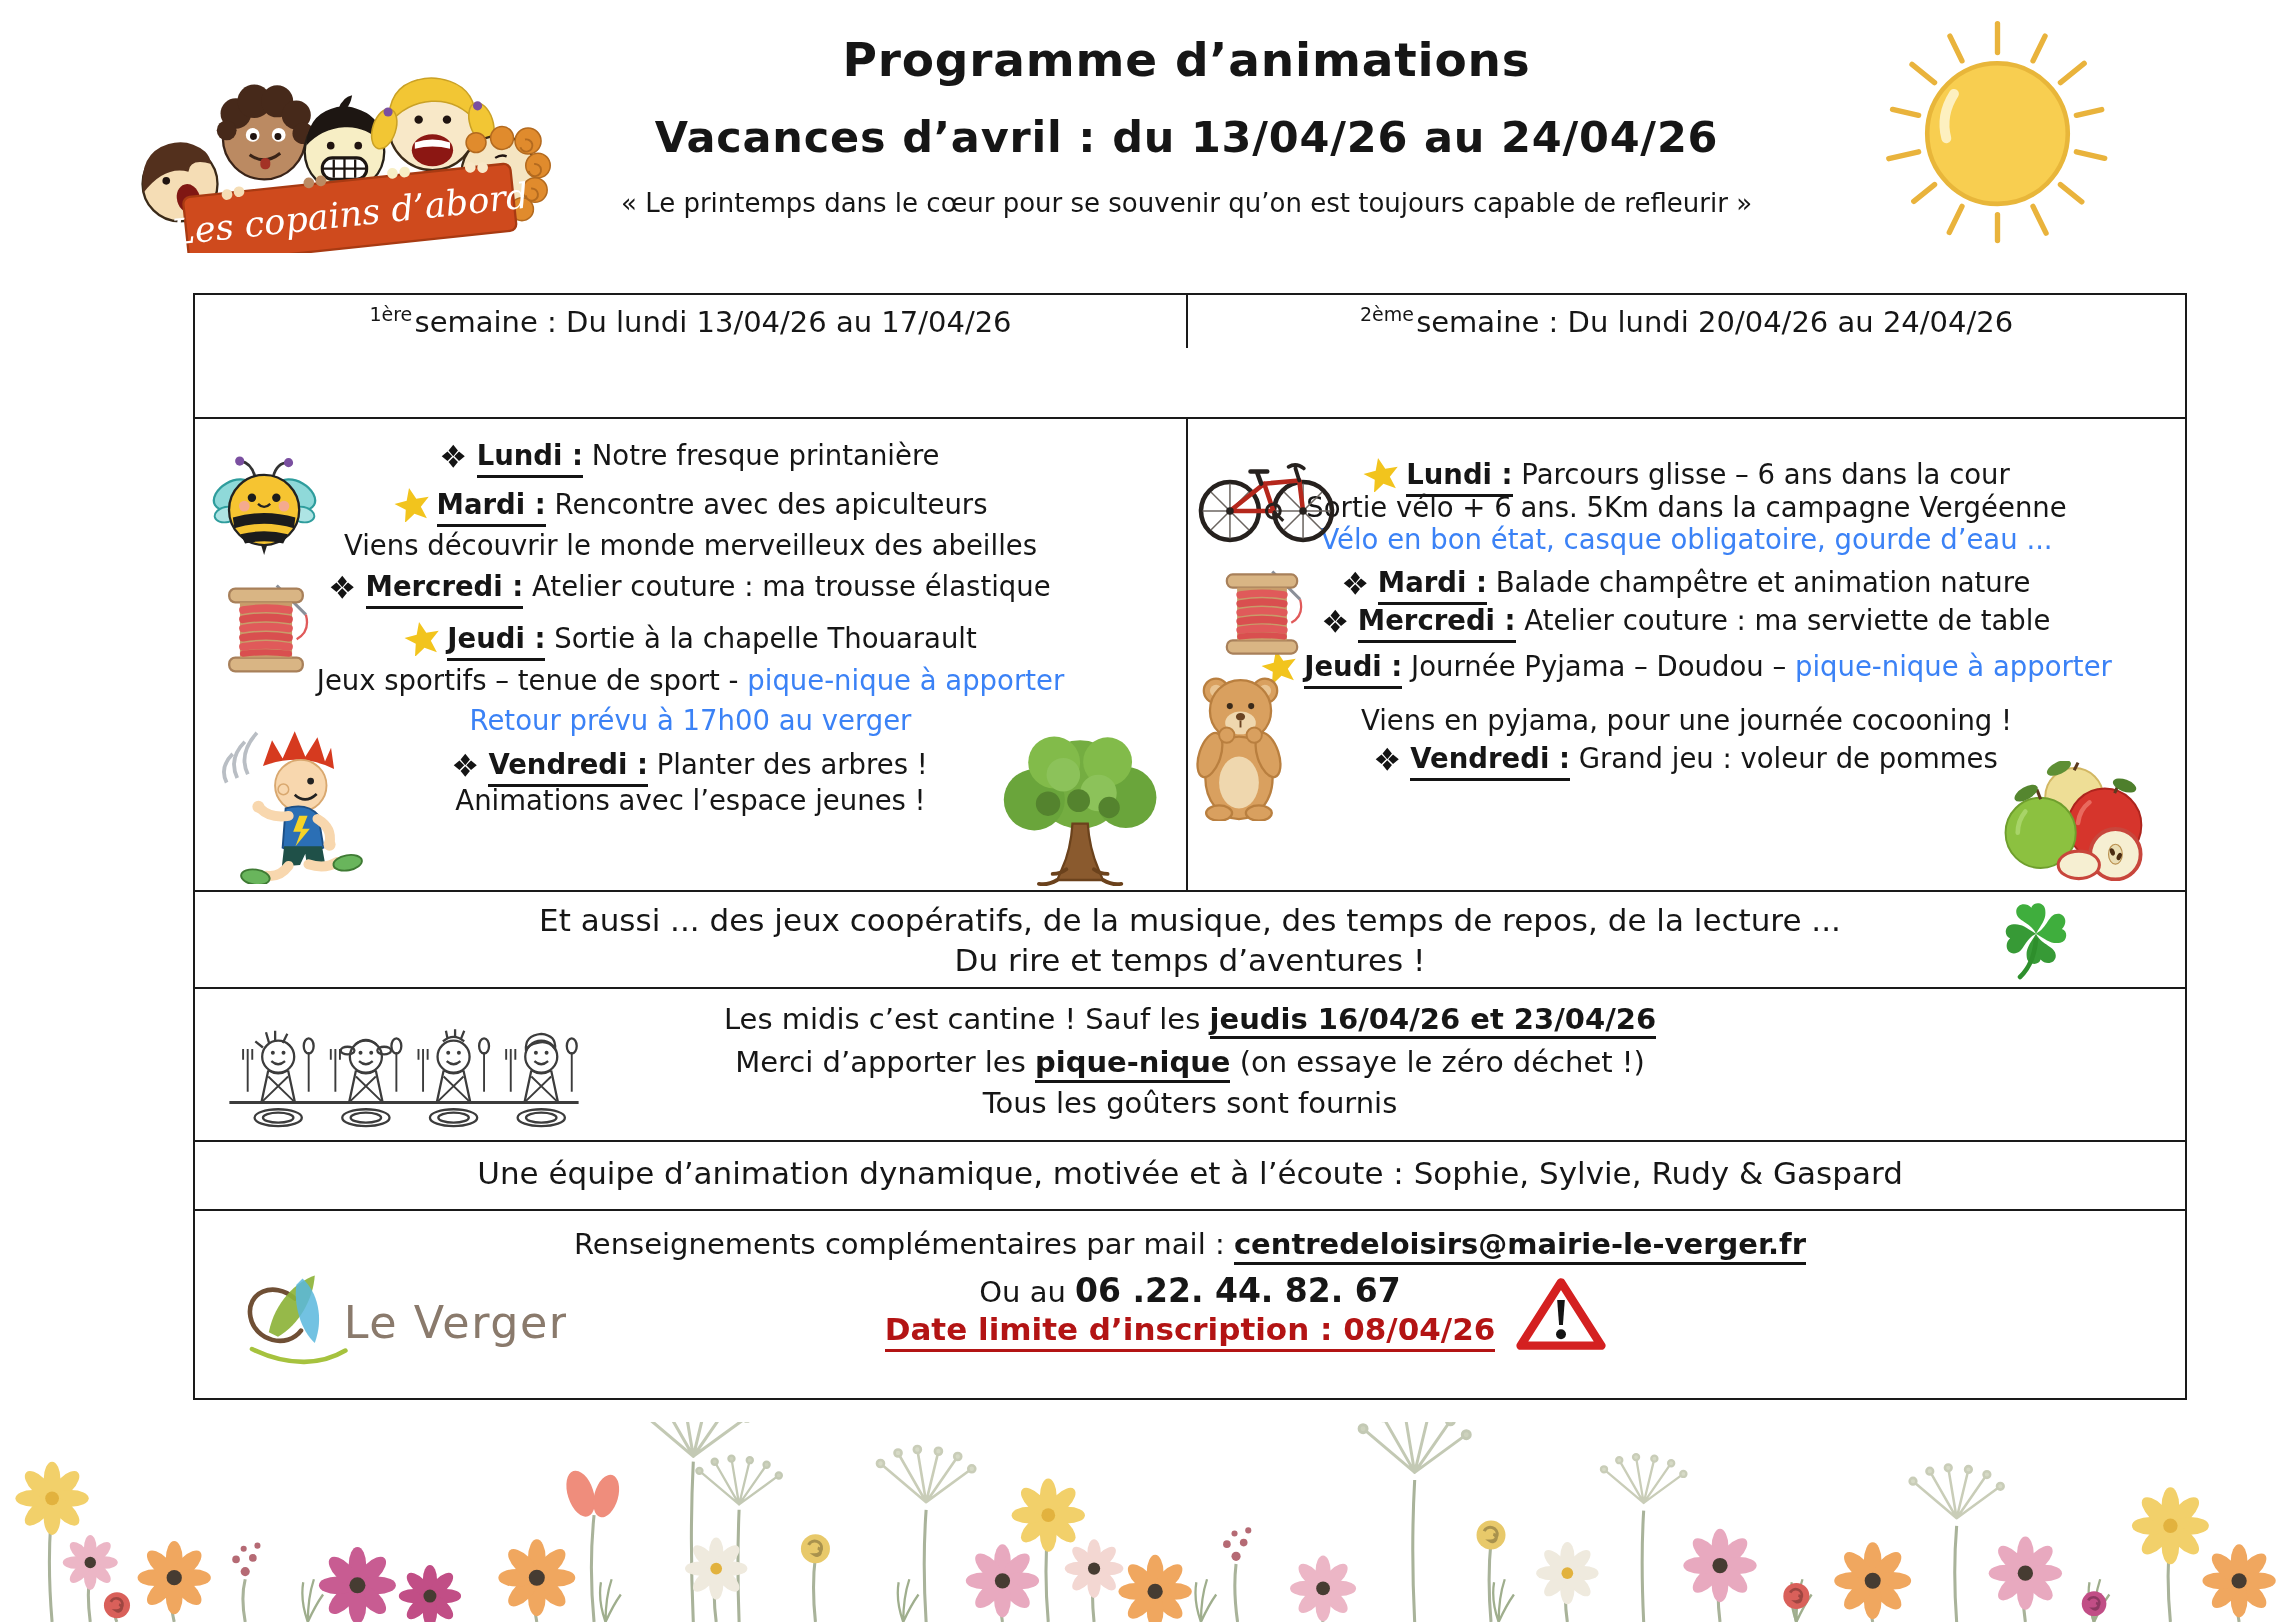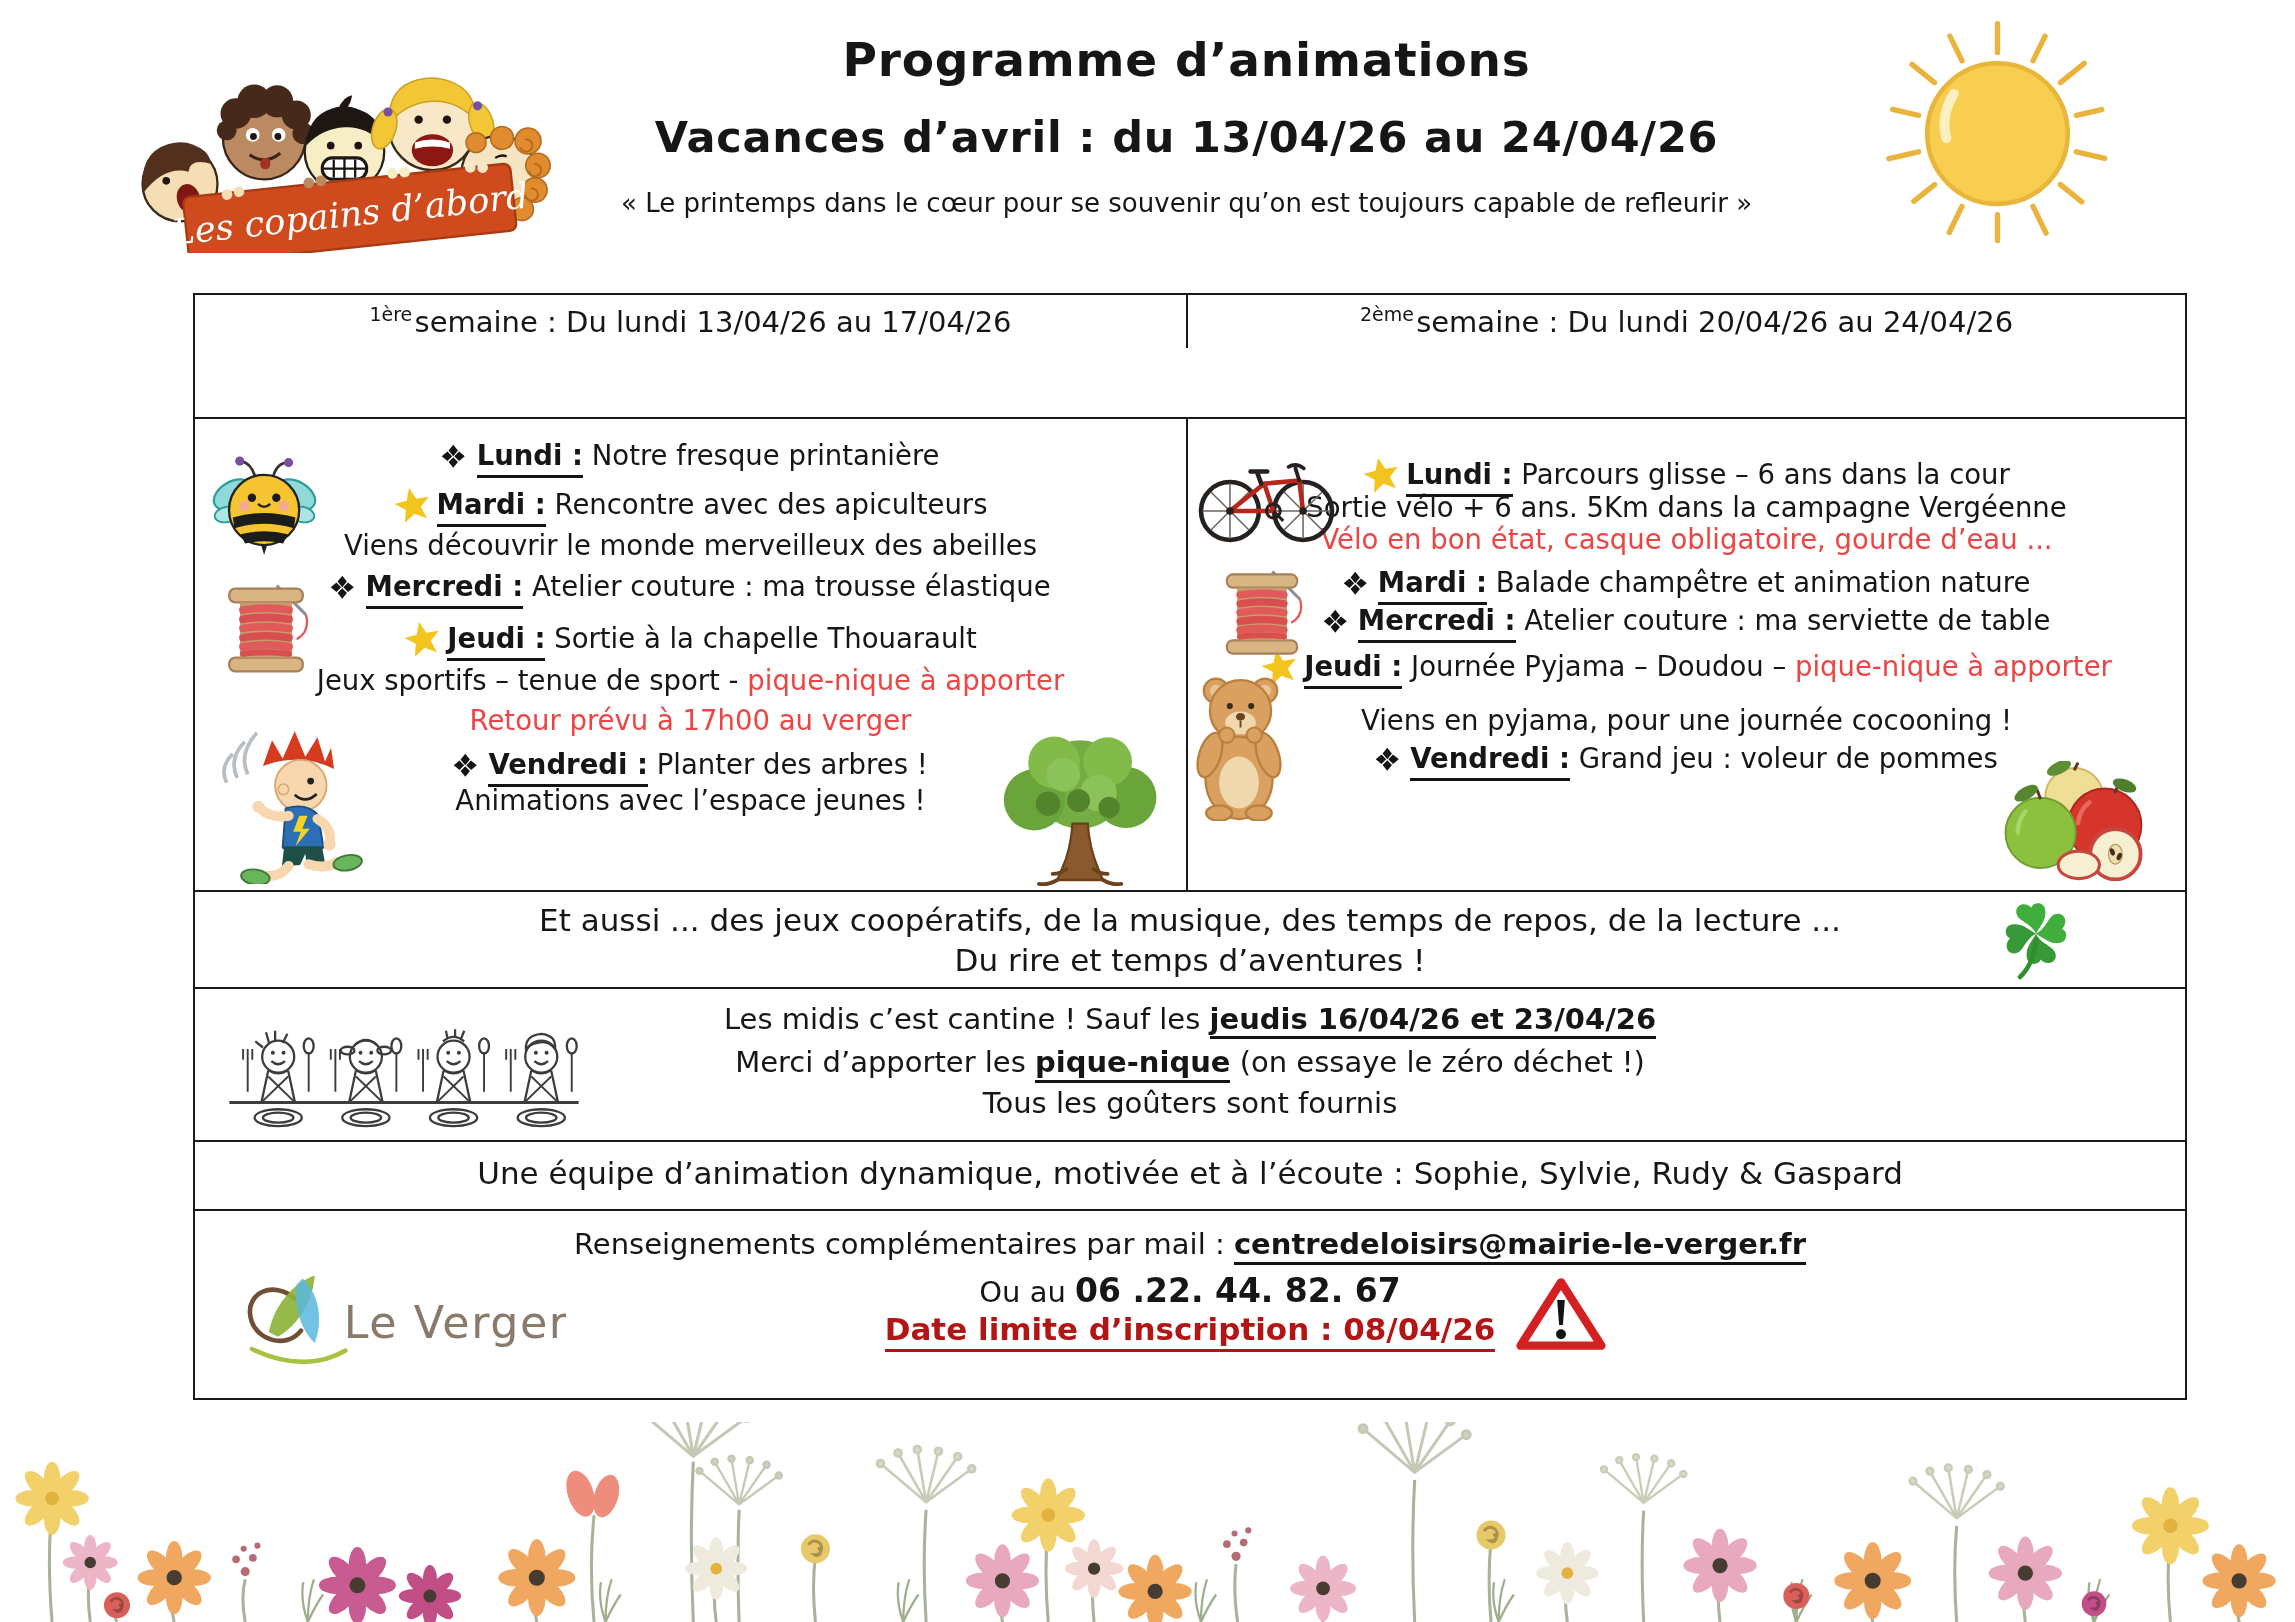--- a/index.html
+++ b/index.html
@@ -30,21 +30,21 @@
   .cell{position:relative;box-sizing:border-box;}
   .cell.lft{width:993px;border-right:2.3px solid #1a1a1a;}
   .cell.rgt{flex:1;}
   .wk-hdr{display:flex;align-items:center;justify-content:center;font-size:29px;}
   .ordinal{font-size:19px;vertical-align:super;position:relative;top:-7.7px;margin-right:2.3px;}
   .theme{font-size:32px;font-weight:bold;}
 
   .pline{position:absolute;left:6.1px;right:6.1px;text-align:center;font-size:27.5px;
          line-height:38px;white-space:nowrap;}
   .day{font-weight:bold;border-bottom:3.1px solid #141414;padding-bottom:4px;}
-  .red{color:#ef4444;}
+  .red{color:#3b82f6;}
   .b-ic{display:inline-block;vertical-align:-3.8px;margin-right:10.7px;}
   .b-star{vertical-align:-7.7px;margin-right:6.1px;}
 
   .cline{position:absolute;left:6.1px;right:6.1px;text-align:center;font-size:29px;line-height:38px;white-space:nowrap;}
   .f40{font-size:31px;}
   .bu{font-weight:bold;border-bottom:3.8px solid #141414;padding-bottom:0.8px;}
   .email{font-weight:600;border-bottom:3.1px solid #141414;padding-bottom:1.5px;}
   .phone{font-weight:bold;font-size:33px;}
   .deadline{color:#b31414;font-weight:bold;font-size:31px;border-bottom:3.8px solid #b31414;padding-bottom:2.3px;}
 

